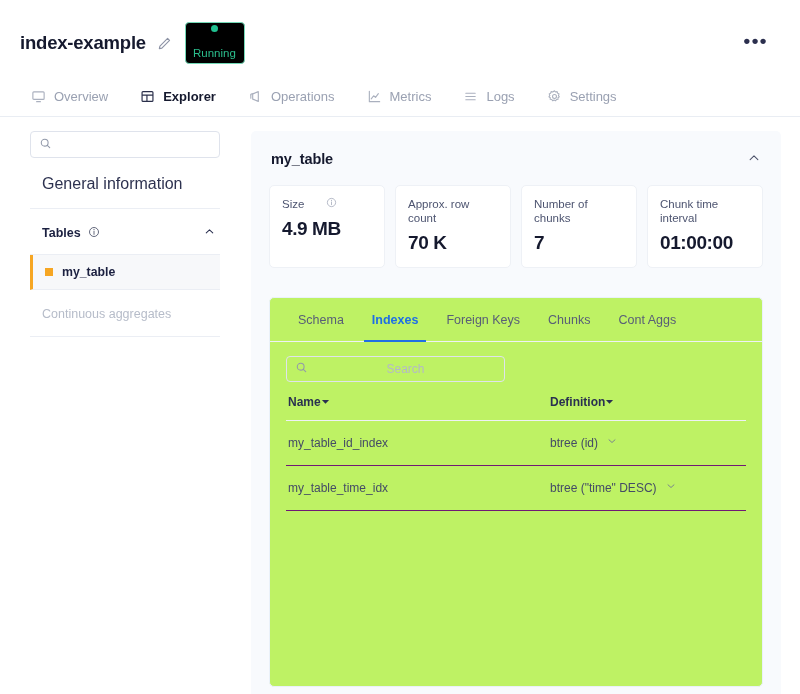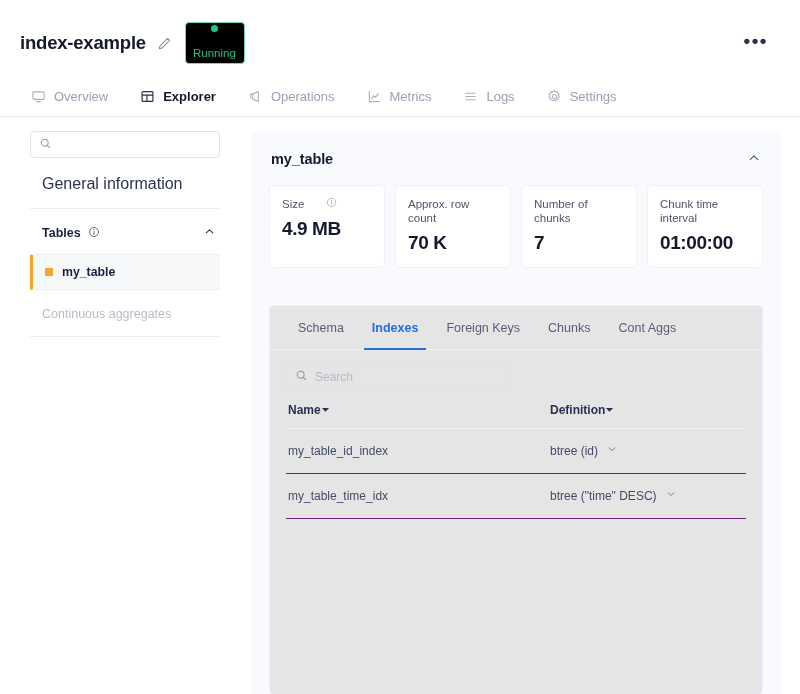--- a/index.html
+++ b/index.html
@@ -189,22 +189,22 @@
   .stat-value {
     font-size: 19px;
     font-weight: bold;
     color: #15192e;
     margin-top: 7px;
     letter-spacing: -0.4px;
   }
 
   
   .inner-card {
-    margin-top: 37px;
-    background: #e5e5e5;
+    margin-top: 29px;
+    background: #bef264;
     border: 1px solid #eaf1f9;
     border-radius: 5px;
     min-height: 390px;
   }
   .inner-tabs {
     display: flex;
     border-bottom: 1px solid #eef1f6;
     padding: 0 14px;
   }
   .itab {
@@ -228,21 +228,21 @@
     height: 26px;
     border: 1px solid #dfe3ec;
     border-radius: 4px;
     display: flex;
     align-items: center;
     padding: 0 8px;
   }
   .tbl-search input {
     border: none; outline: none; background: transparent;
     font-family: inherit; font-size: 12px; color: #30344c;
-    width: 100%; margin-left: 7px;
+    width: 100%; margin-left: 7px; text-align: center;
   }
   .tbl-search input::placeholder { color: #b3b9c7; }
 
   .idx-table { width: 100%; margin-top: 13px; }
   .idx-head {
     display: flex;
     padding: 0 2px 11px 2px;
     border-bottom: 1px solid #eef1f6;
   }
   .idx-head .col { font-size: 12px; font-weight: bold; color: #2a3050; display: flex; align-items: center; cursor: pointer; }

